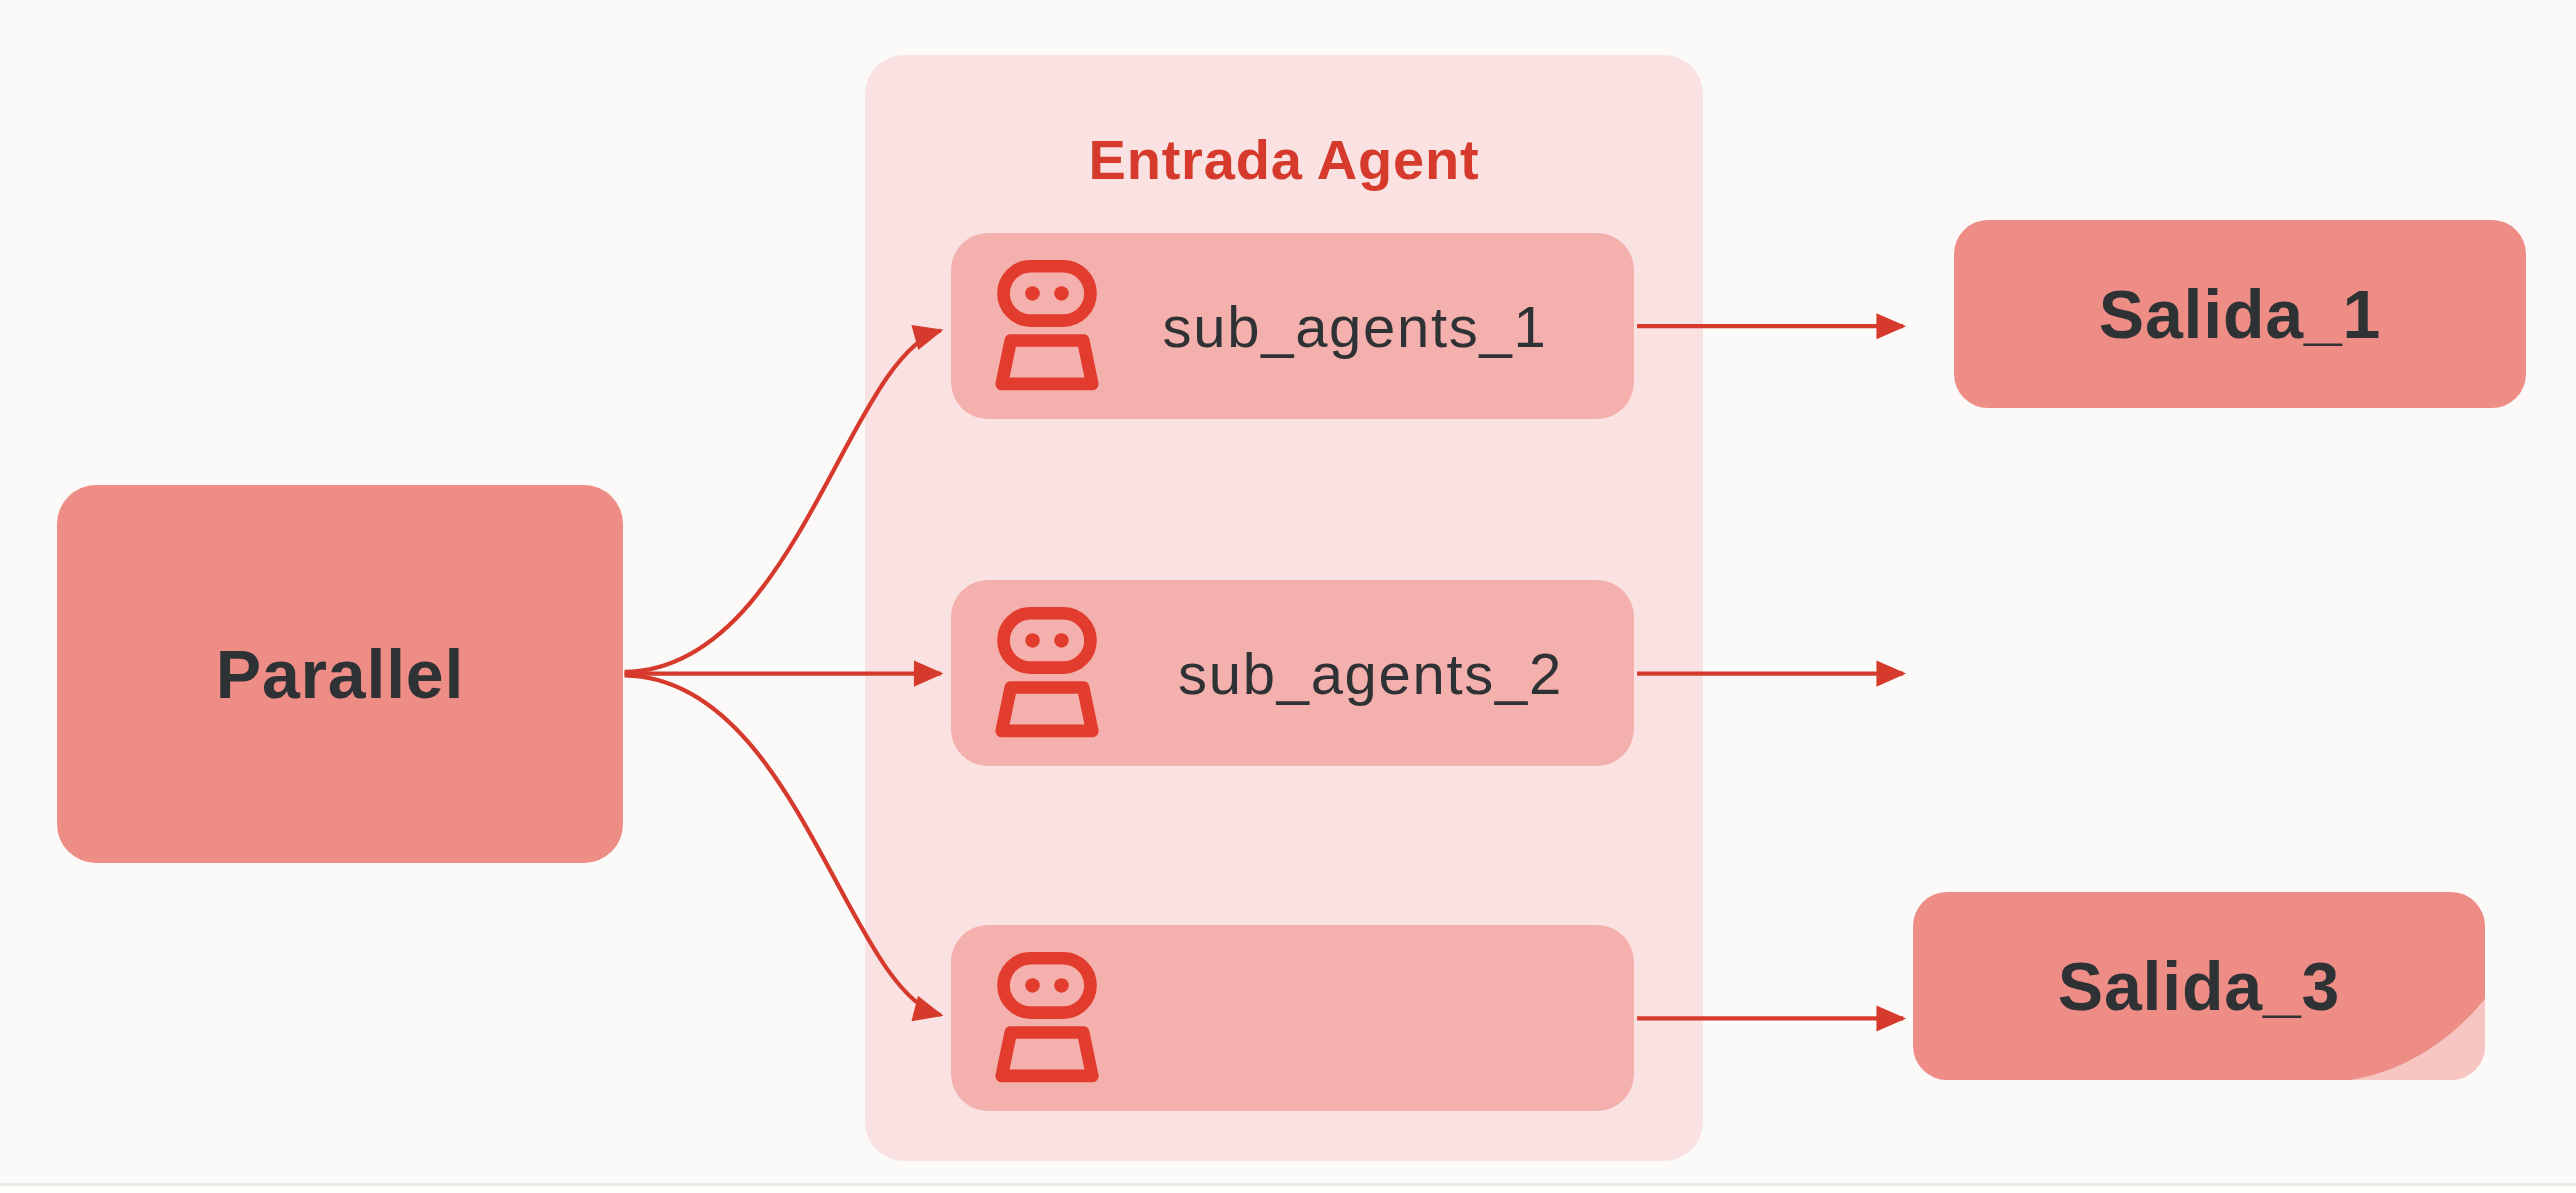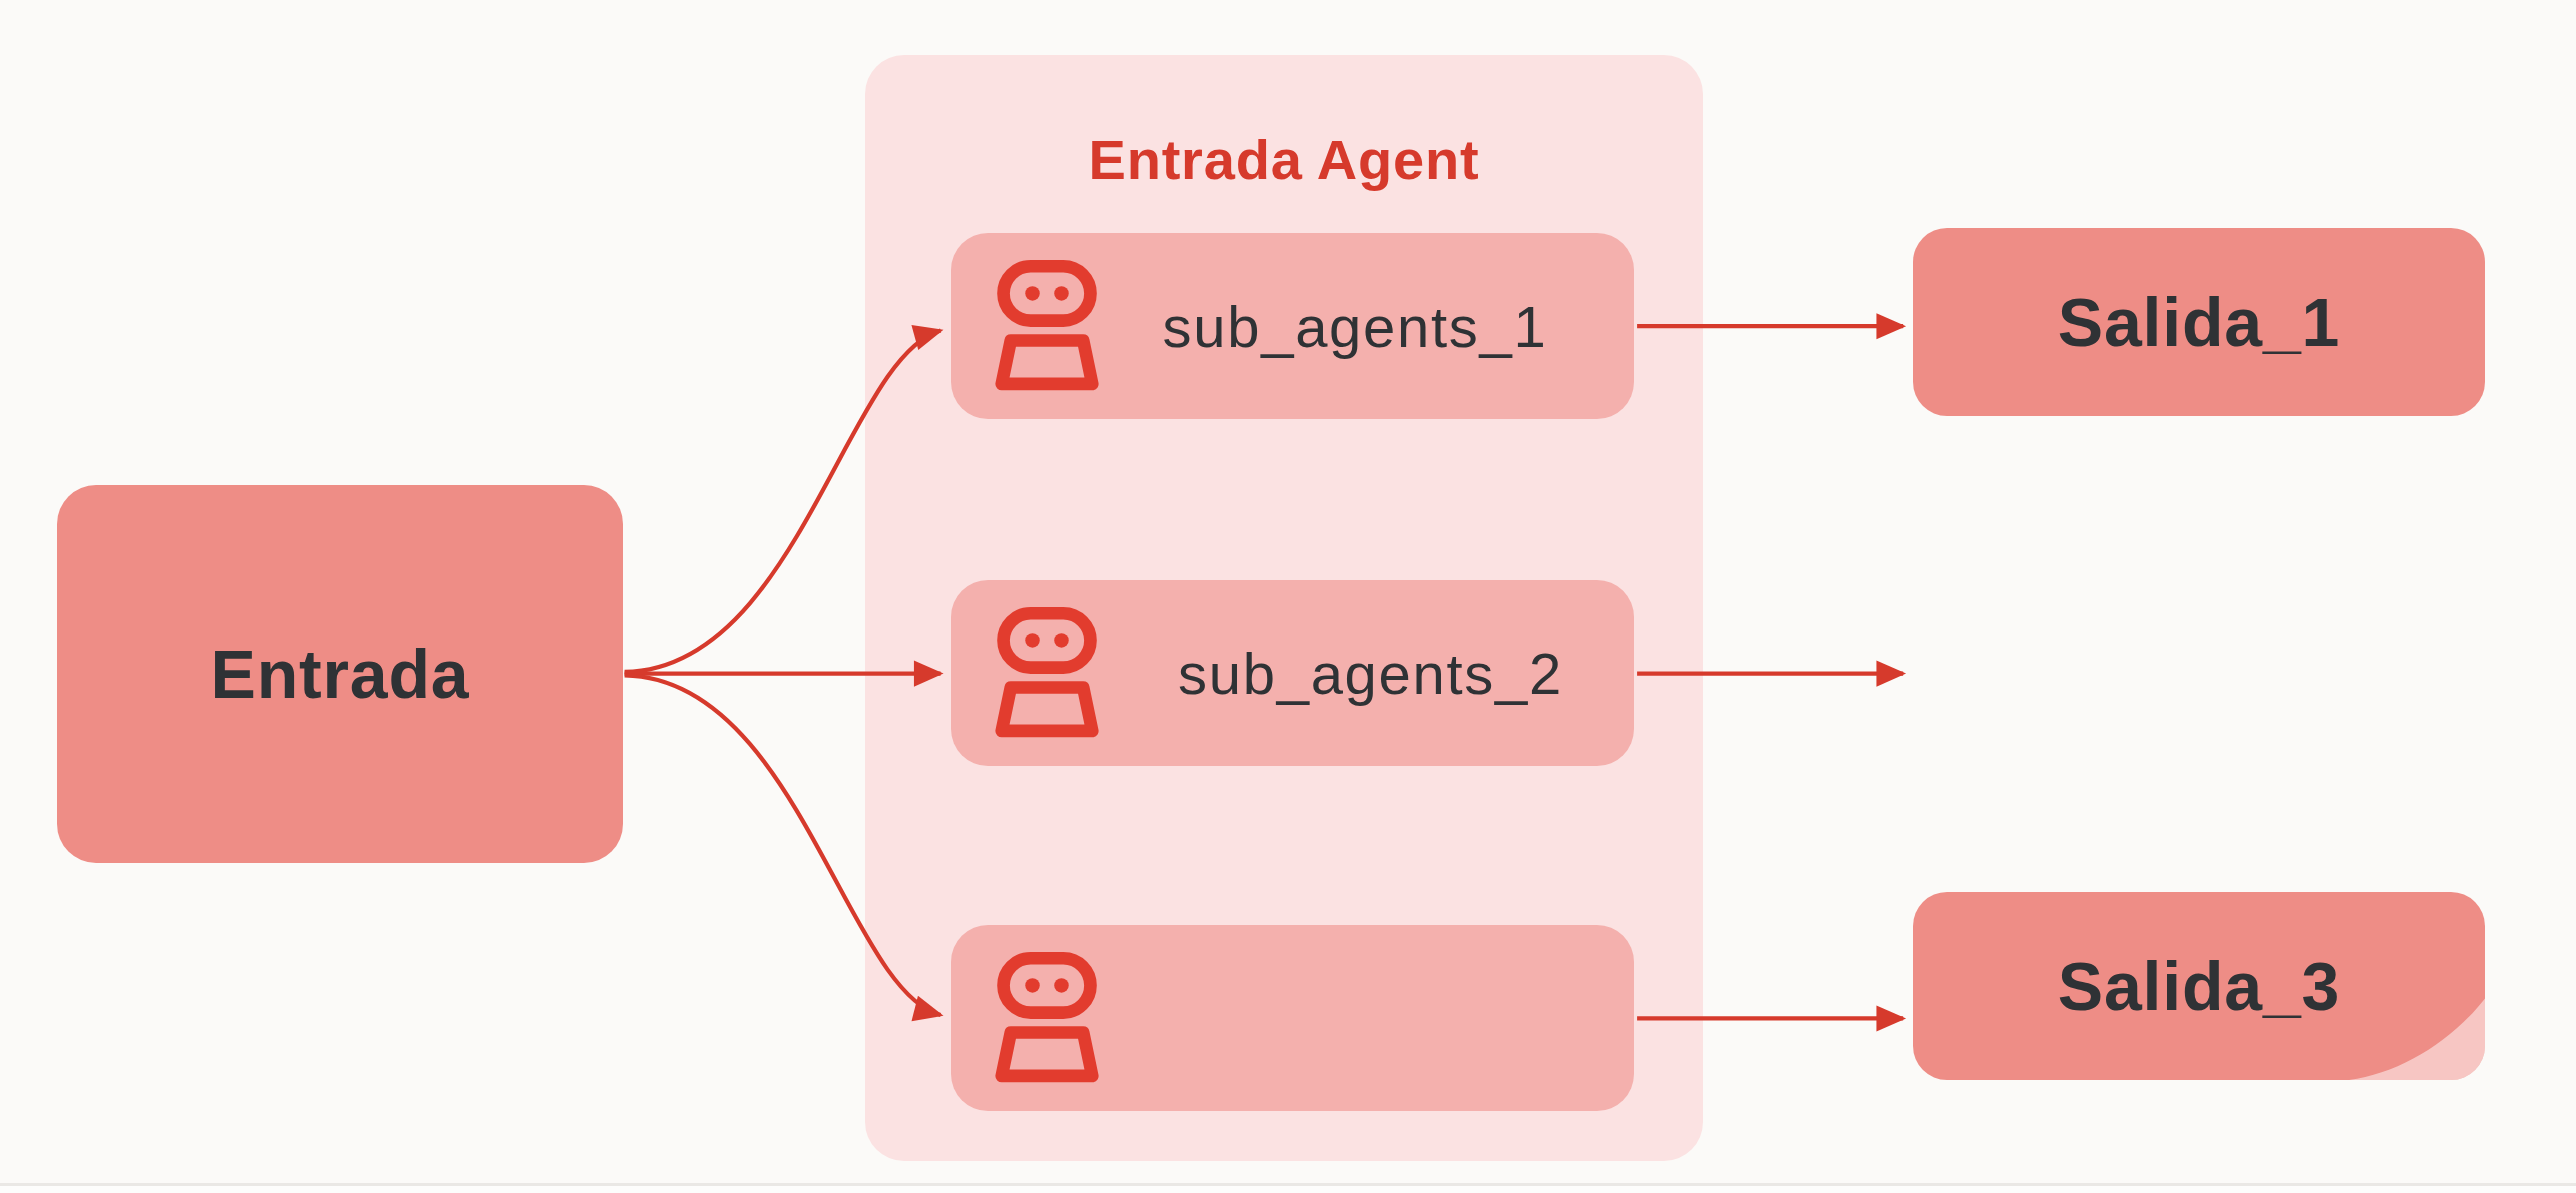--- a/index.html
+++ b/index.html
@@ -112,21 +112,21 @@
   .robot-fill { fill: var(--icon-red, #e23c2e); }
 
   .output-node {
     left: 1913px;
     width: 572px;
     height: 188px;
     background: var(--node-salmon, #ee8d86);
     border-radius: 34px;
     overflow: hidden;
   }
-  .output-node-1 { top: 228px; }
+  .output-node-1 { top: 220px; margin-left: 41px; }
   .output-node-2 { top: 580px; }
   .output-node-3 { top: 892px; }
 
   .corner-swoosh {
     position: absolute;
     right: 0; bottom: 0;
     width: 136px; height: 85px;
     pointer-events: none;
   }
   .swoosh-shape { fill: rgba(255, 255, 255, 0.5); }
@@ -167,21 +167,21 @@
     </defs>
     <path class="arrow-line" d="M 737 793 C 940 790, 1000 420, 1110 390" marker-end="url(#arrowhead)"></path>
     <path class="arrow-line" d="M 737 795 L 1110 795" marker-end="url(#arrowhead)"></path>
     <path class="arrow-line" d="M 737 797 C 940 800, 1000 1170, 1110 1198" marker-end="url(#arrowhead)"></path>
     <path class="arrow-line" d="M 1932 385 L 2246 385" marker-end="url(#arrowhead)"></path>
     <path class="arrow-line" d="M 1932 795 L 2246 795" marker-end="url(#arrowhead)"></path>
     <path class="arrow-line" d="M 1932 1202 L 2246 1202" marker-end="url(#arrowhead)"></path>
   </svg>
 
   <div class="node input-node">
-    <span class="node-label">Entrada</span>
+    <span class="node-label">Parallel</span>
   </div>
 
   <div class="node sub-node sub-node-1">
     <svg class="robot-icon" viewBox="0 0 64 74" aria-hidden="true">
       <rect class="robot-stroke" x="8" y="4" width="48" height="30" rx="15"></rect>
       <circle class="robot-fill" cx="24" cy="19" r="4"></circle>
       <circle class="robot-fill" cx="40" cy="19" r="4"></circle>
       <path class="robot-stroke" d="M 12 45 L 52 45 L 57 69 L 7 69 Z"></path>
     </svg>
     <span class="node-label">sub_agents_1</span>

